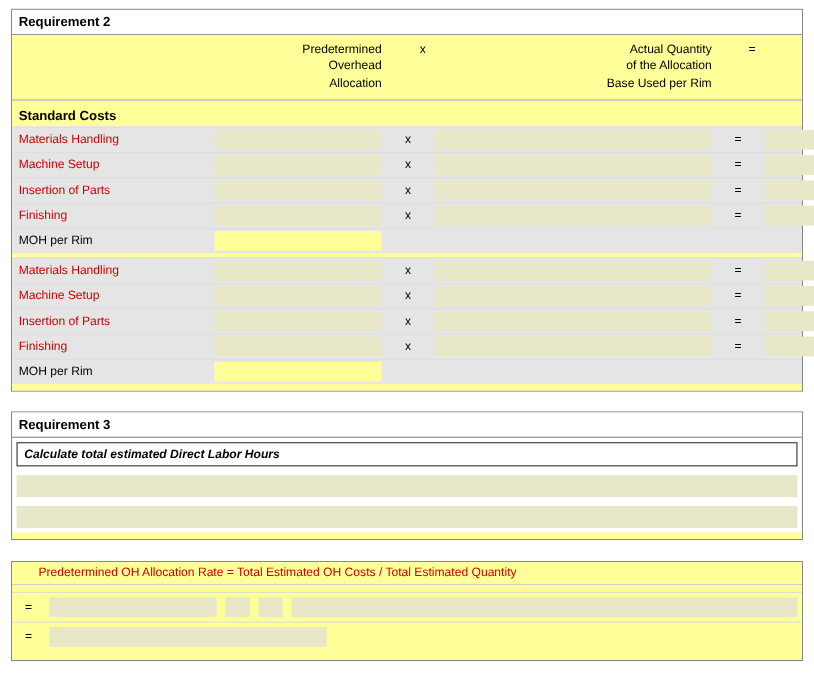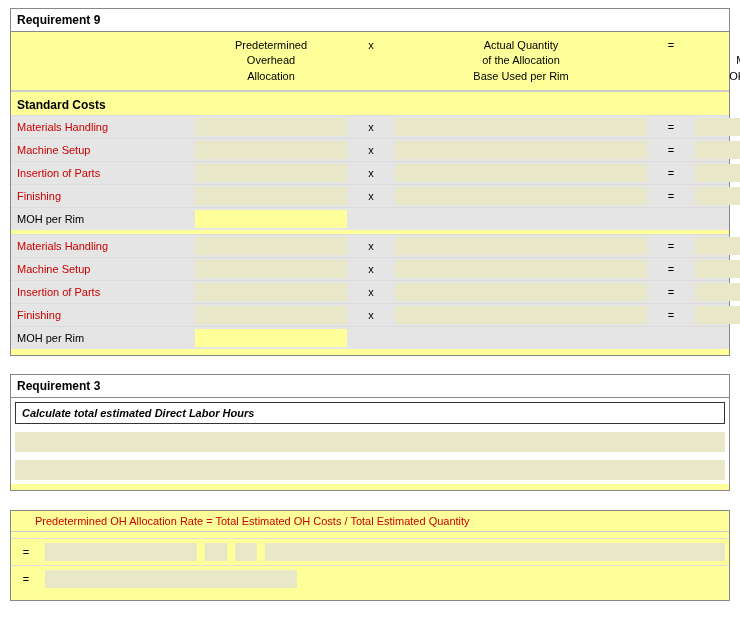--- a/index.html
+++ b/index.html
@@ -31,21 +31,21 @@
 
     .header-row {
       display: grid;
       grid-template-columns: 180px 160px 40px 260px 40px 160px;
       background: #ffff99;
       border-bottom: 1px solid #ccc;
       padding: 4px 0;
     }
 
     .header-cell {
-      text-align: center;
+      text-align: right;
       padding: 2px 4px;
       line-height: 1.4;
     }
 
     .section-label-row {
       background: #ffff99;
       padding: 6px 6px 3px 6px;
       font-weight: bold;
       font-size: 12px;
       border-top: 1px solid #ccc;
@@ -175,21 +175,21 @@
     .moh-input {
       background: #ffff99;
     }
   </style>
 </head>
 <body>
 
 <div class="page-wrapper">
 
   <div class="req2-container">
-    <div class="req-title">Requirement 9</div>
+    <div class="req-title">Requirement 2</div>
 
     <div class="header-row">
       <div class="header-cell"></div>
       <div class="header-cell">
         <span>Predetermined</span><br>
         <span>Overhead</span><br>
         <span>Allocation</span>
       </div>
       <div class="header-cell">x</div>
       <div class="header-cell">

